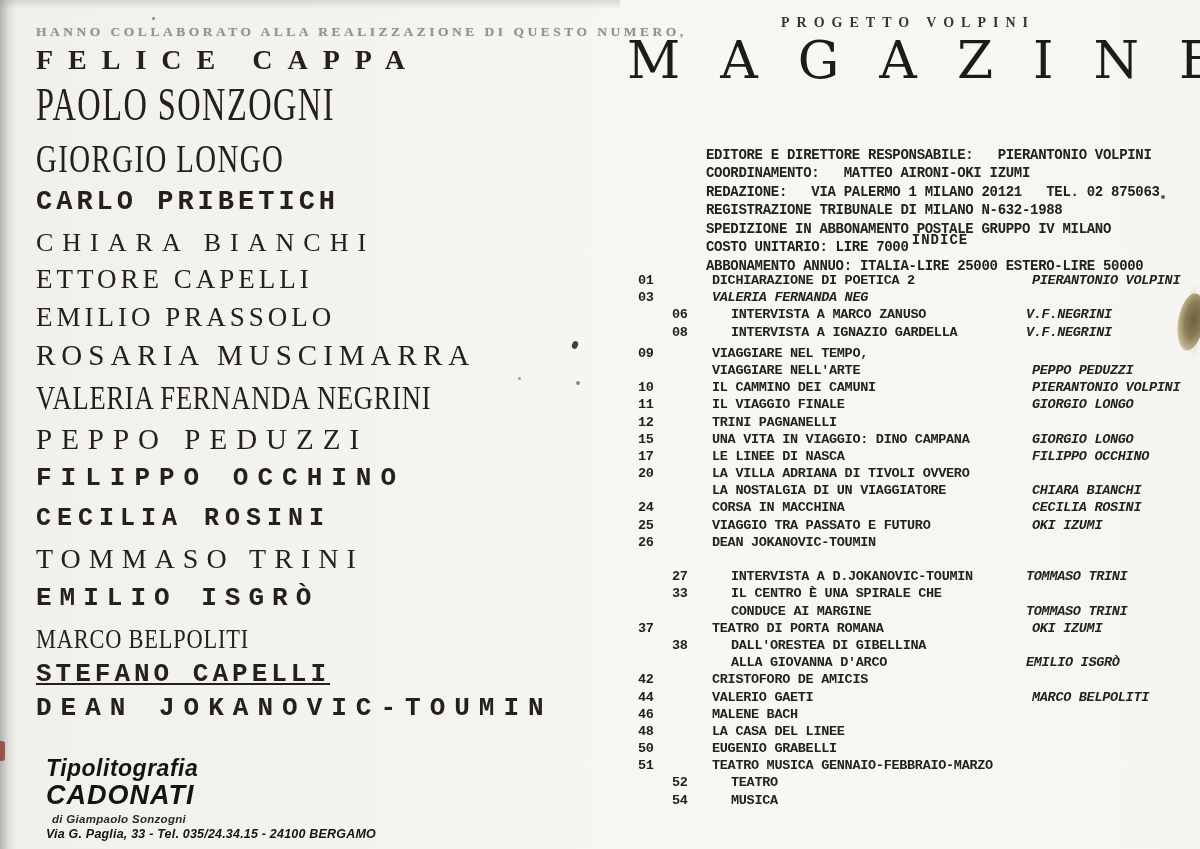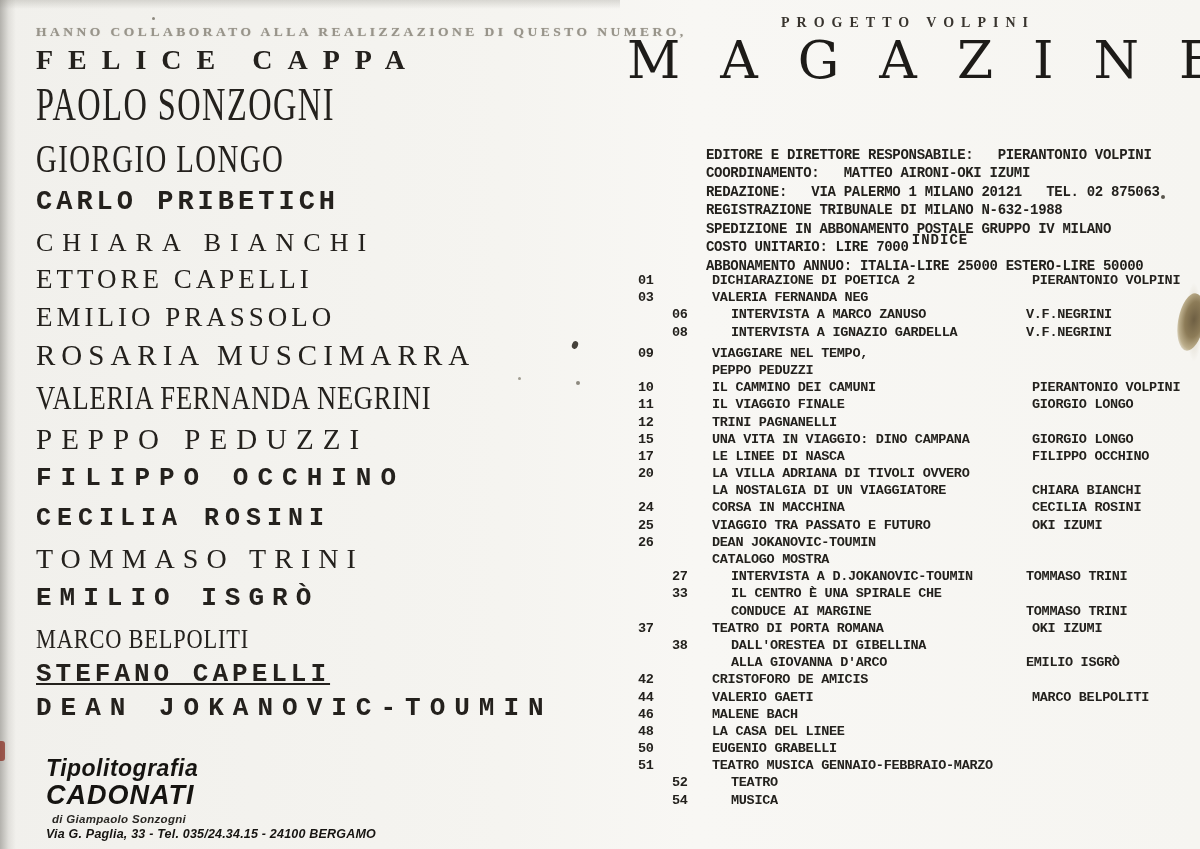--- a/index.html
+++ b/index.html
@@ -46,21 +46,21 @@
   .indice{left:700px;top:232px;width:480px;text-align:center;
     font:700 14px "Liberation Mono","DejaVu Sans Mono",monospace;letter-spacing:1px;color:#23211d;}
   .index{left:638px;top:272px;width:546px;font:700 13.5px "Liberation Mono","DejaVu Sans Mono",monospace;
     letter-spacing:-.3px;color:#23211d;}
   .idx-row{display:flex;height:17.2px;line-height:17.2px;white-space:nowrap;}
   .idx-row.gap{margin-top:4px;}
   .idx-num{flex:0 0 74px;}
   .idx-row.indent .idx-num{text-indent:34px;}
   .idx-title{flex:0 0 320px;overflow:hidden;}
   .idx-row.indent .idx-title{text-indent:25px;flex:0 0 320px;margin-left:-25px;padding-left:19px;}
-  .idx-author{flex:1 1 auto;overflow:hidden;}
+  .idx-author{flex:1 1 auto;overflow:hidden;font-style:italic;}
 
   
   .edge-left{left:0;top:0;width:16px;height:849px;
     background:linear-gradient(90deg,rgba(118,116,110,.5),rgba(150,148,142,.18) 55%,transparent);}
   .edge-top{left:0;top:0;width:620px;height:9px;
     background:linear-gradient(180deg,rgba(140,138,130,.28),transparent);}
   .curl{left:1178px;top:293px;width:26px;height:58px;border-radius:50%;transform:rotate(10deg);
     background:radial-gradient(ellipse at 60% 45%,#6e5f43 0%,#8d7c58 40%,#bcae8c 65%,rgba(207,196,166,.4) 78%,transparent 85%);}
   .curl2{left:1186px;top:282px;width:16px;height:80px;border-radius:50%;
     background:radial-gradient(ellipse,rgba(165,150,115,.4),transparent 70%);}
@@ -136,20 +136,21 @@
           <span class="idx-title">INTERVISTA A IGNAZIO GARDELLA</span>
           <span class="idx-author">V.F.NEGRINI</span>
         </div>
         <div class="idx-row gap">
           <span class="idx-num">09</span>
           <span class="idx-title">VIAGGIARE NEL TEMPO,</span>
           <span class="idx-author"></span>
         </div>
         <div class="idx-row">
           <span class="idx-num"></span>
+          <span class="idx-title">VIAGGIARE NELL'ARTE</span>
           <span class="idx-author">PEPPO PEDUZZI</span>
         </div>
         <div class="idx-row">
           <span class="idx-num">10</span>
           <span class="idx-title">IL CAMMINO DEI CAMUNI</span>
           <span class="idx-author">PIERANTONIO VOLPINI</span>
         </div>
         <div class="idx-row">
           <span class="idx-num">11</span>
           <span class="idx-title">IL VIAGGIO FINALE</span>
@@ -190,21 +191,20 @@
           <span class="idx-title">VIAGGIO TRA PASSATO E FUTURO</span>
           <span class="idx-author">OKI IZUMI</span>
         </div>
         <div class="idx-row">
           <span class="idx-num">26</span>
           <span class="idx-title">DEAN JOKANOVIC-TOUMIN</span>
           <span class="idx-author"></span>
         </div>
         <div class="idx-row">
           <span class="idx-num"></span>
-          <span class="idx-title">CATALOGO MOSTRA</span>
           <span class="idx-author"></span>
         </div>
         <div class="idx-row indent">
           <span class="idx-num">27</span>
           <span class="idx-title">INTERVISTA A D.JOKANOVIC-TOUMIN</span>
           <span class="idx-author">TOMMASO TRINI</span>
         </div>
         <div class="idx-row indent">
           <span class="idx-num">33</span>
           <span class="idx-title">IL CENTRO È UNA SPIRALE CHE</span>

